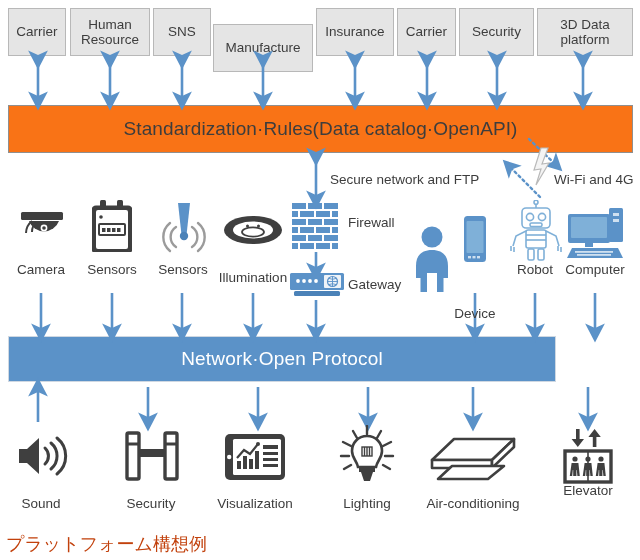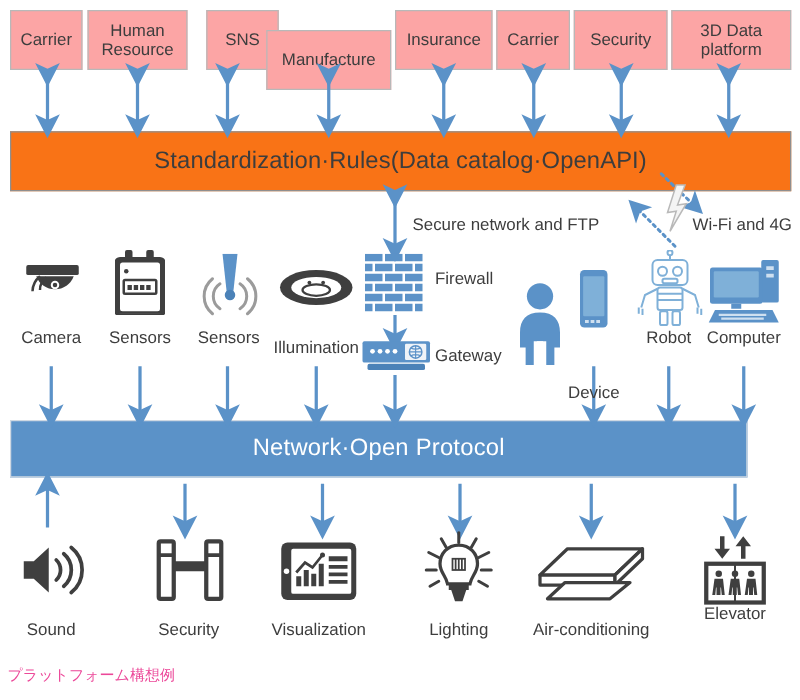--- a/index.html
+++ b/index.html
@@ -2,63 +2,63 @@
 <html><head>
 <meta charset="utf-8">
 <style>
   html,body{margin:0;padding:0;background:#ffffff;}
   body{width:640px;height:560px;position:relative;overflow:hidden;
        font-family:"Liberation Sans","DejaVu Sans",sans-serif;color:#3a3a3a;}
   .layer{position:absolute;left:0;top:0;width:640px;height:560px;}
   svg.layer{pointer-events:none;}
 
   
-  .topbox{position:absolute;box-sizing:border-box;border:1px solid #b8b8b8;background:#fca5a5;
+  .topbox{position:absolute;box-sizing:border-box;border:1px solid #b8b8b8;background:#e5e5e5;
           display:flex;align-items:center;justify-content:center;text-align:center;
           font-size:13.5px;line-height:1.12;color:#3d3d3d;padding:1px 2px;}
 
   
   .stdbar{position:absolute;box-sizing:border-box;border:1px solid #8f8f8f;background:#f97316;
           display:flex;align-items:center;justify-content:center;
           font-size:19px;color:#3d3d3d;letter-spacing:.1px;}
   .netbar{position:absolute;box-sizing:border-box;background:#5b92c8;border:1px solid #cfd8e2;
           display:flex;align-items:center;justify-content:center;
           font-size:19px;color:#ffffff;letter-spacing:.2px;}
 
   
   .lbl{position:absolute;font-size:13.5px;color:#3d3d3d;white-space:nowrap;line-height:1.1;}
   .lbl.c{transform:translateX(-50%);text-align:center;}
-  .caption{position:absolute;left:6px;top:532px;font-size:12px;color:#ec4899;
+  .caption{position:absolute;left:6px;top:532px;font-size:18px;color:#c2410c;
            font-family:"DejaVu Sans","Liberation Sans",sans-serif;white-space:nowrap;}
 
   
   .ico{position:absolute;}
 </style>
 </head>
 <body>
 
 <div class="topbox" style="left:8px;top:8px;width:58px;height:48px;">Carrier</div>
 
 <div class="topbox" style="left:70px;top:8px;width:80px;height:48px;">Human<br>Resource</div>
 
-<div class="topbox" style="left:153px;top:8px;width:58px;height:48px;margin-left:12px;">SNS</div>
+<div class="topbox" style="left:153px;top:8px;width:58px;height:48px;">SNS</div>
 
 <div class="topbox" style="left:213px;top:24px;width:100px;height:48px;">Manufacture</div>
 
 <div class="topbox" style="left:316px;top:8px;width:78px;height:48px;">Insurance</div>
 
 <div class="topbox" style="left:397px;top:8px;width:59px;height:48px;">Carrier</div>
 
 <div class="topbox" style="left:459px;top:8px;width:75px;height:48px;">Security</div>
 
 <div class="topbox" style="left:537px;top:8px;width:96px;height:48px;">3D Data<br>platform</div>
 
 <div class="stdbar" style="left:8px;top:105px;width:625px;height:48px;">Standardization·Rules(Data catalog·OpenAPI)</div>
 
-<div class="netbar" style="left:8px;top:336px;width:590px;height:46px;">Network·Open Protocol</div>
+<div class="netbar" style="left:8px;top:336px;width:548px;height:46px;">Network·Open Protocol</div>
 
 <svg class="layer" width="640" height="560" viewBox="0 0 640 560">
   <defs>
     <marker id="ah" markerWidth="9" markerHeight="9" refX="4.3" refY="4.4" orient="auto" markerUnits="strokeWidth">
       <path d="M0.6,0.6 L8,4.4 L0.6,8.2 L2.4,4.4 Z" fill="#5b92c8"></path>
     </marker>
     <marker id="ah2" markerWidth="9" markerHeight="9" refX="4.3" refY="4.4" orient="auto" markerUnits="strokeWidth">
       <path d="M0.6,0.6 L8,4.4 L0.6,8.2 L2.4,4.4 Z" fill="#5b92c8"></path>
     </marker>
   </defs>

